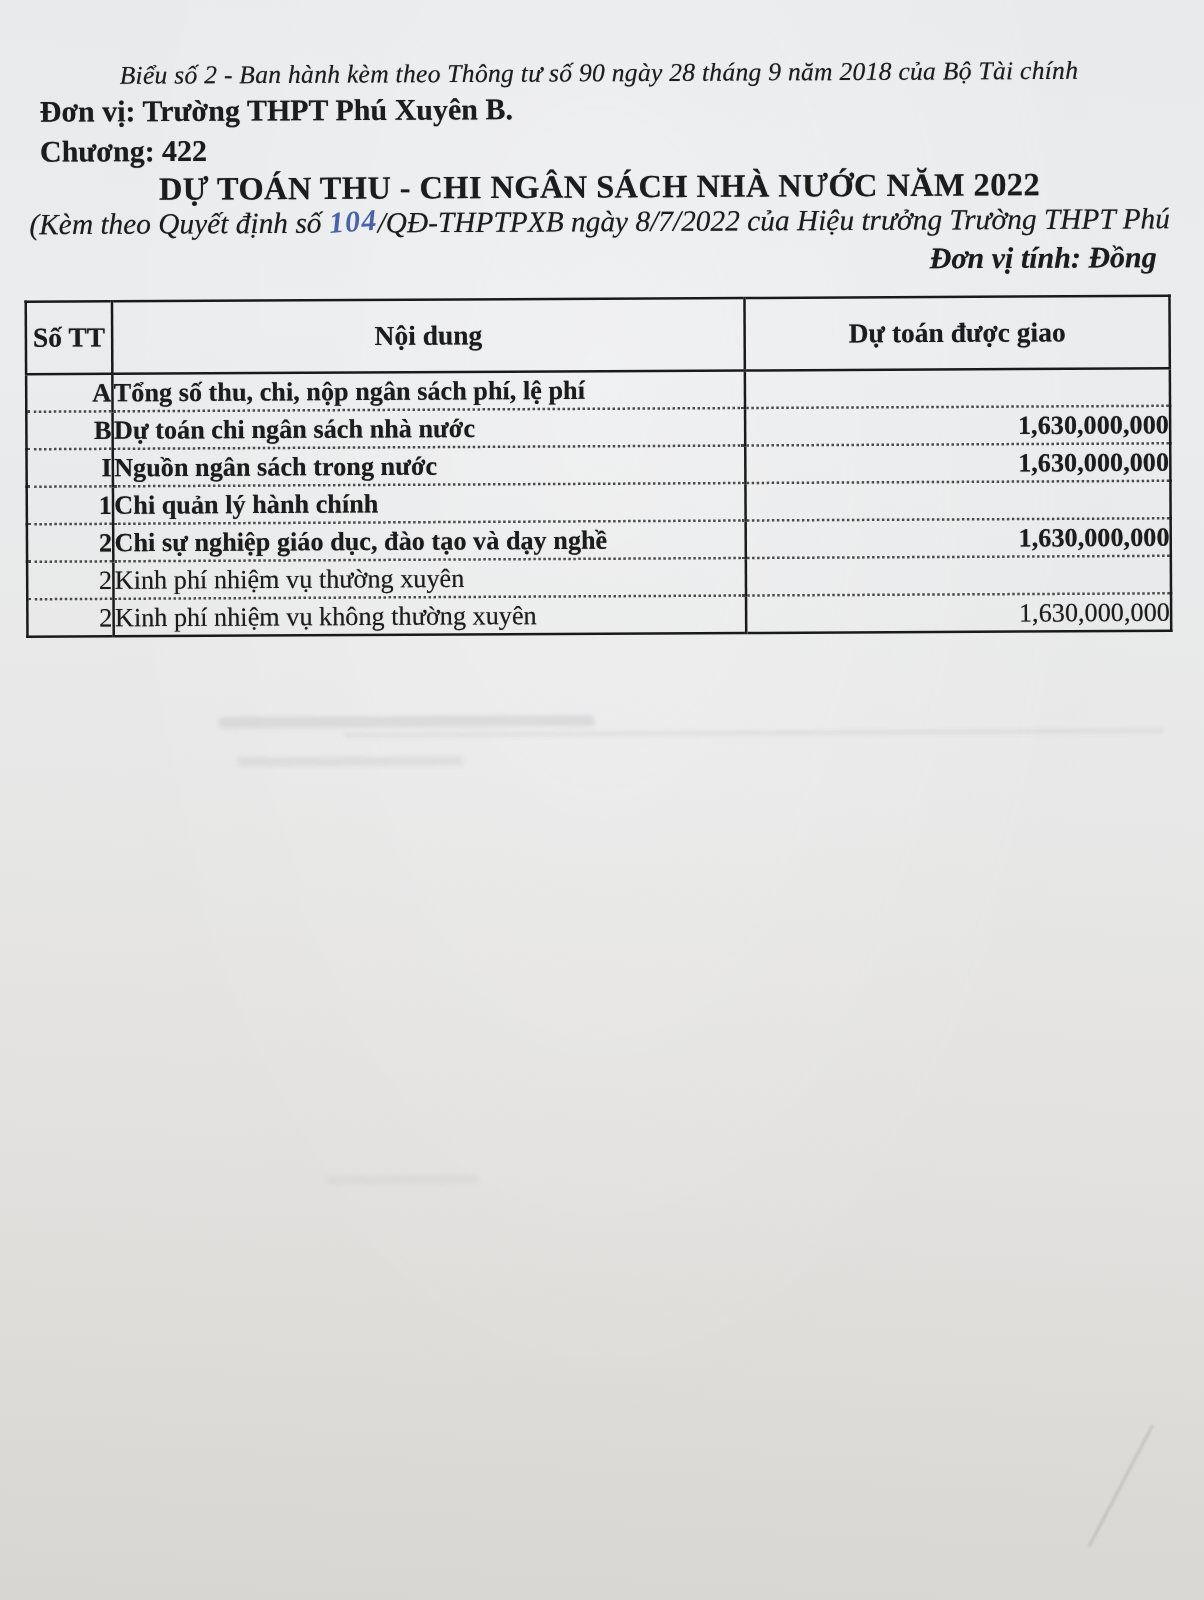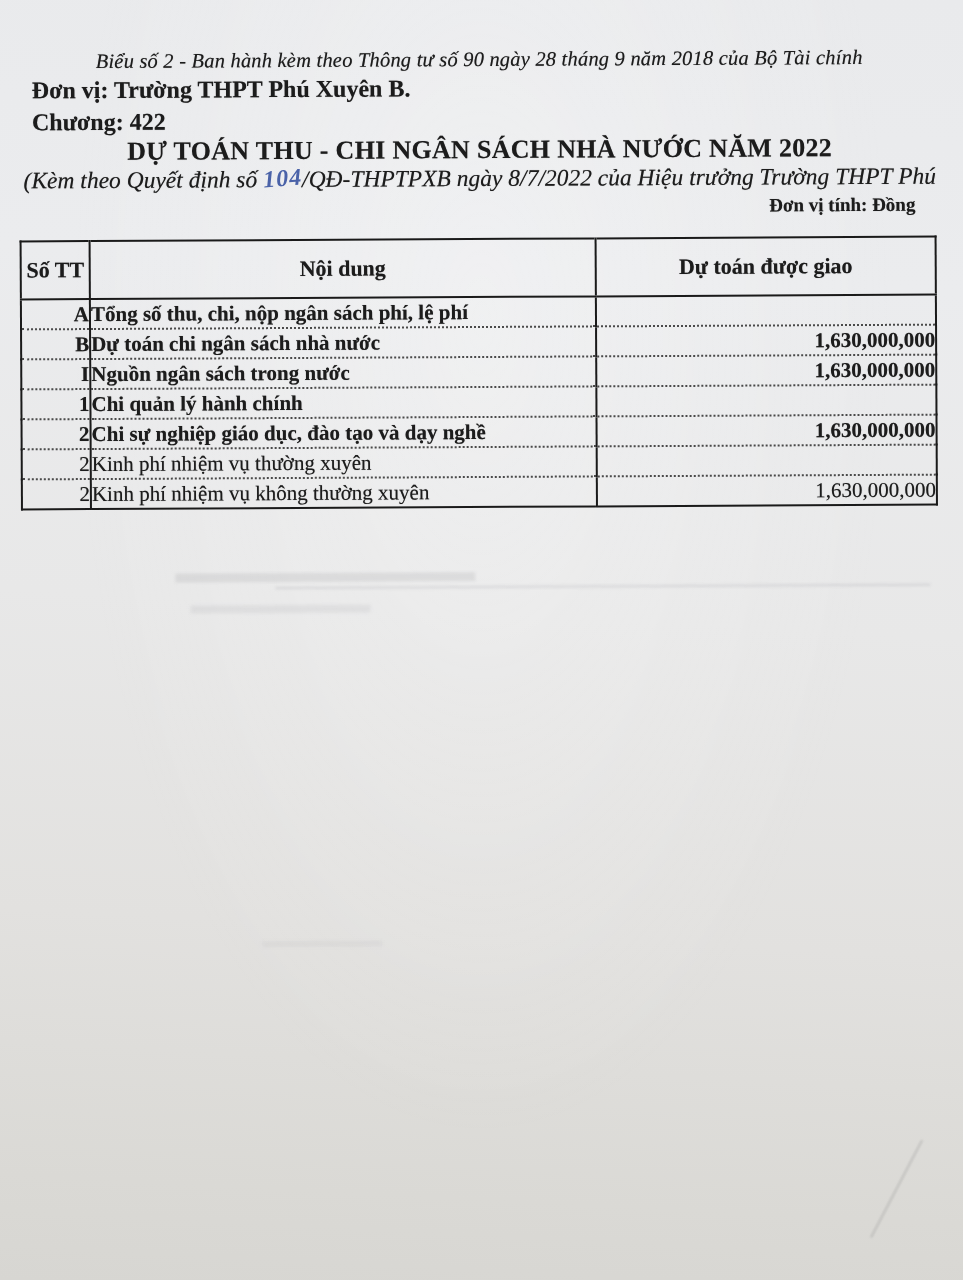--- a/index.html
+++ b/index.html
@@ -61,23 +61,24 @@
   .handwritten {
     font-style: italic;
     font-weight: bold;
     font-size: 24px;
     letter-spacing: 1px;
     display: inline-block;
     transform: rotate(-4deg) translateY(-1px);
     text-shadow: none;
   }
   .unit-measure {
-    top: 196px; right: 46px;
-    font-weight: bold;
-    font-size: 19px;
+    top: 196px; right: 36px;
+    font-weight: bold;
+    font-style: italic;
+    font-size: 24px;
   }
   table.budget {
     position: absolute;
     top: 238px; left: 21px;
     width: 915px;
     border-collapse: collapse;
     table-layout: fixed;
     border: 2.5px solid #1a1a1a;
   }
   table.budget col.c-stt     { width: 69px;  }

